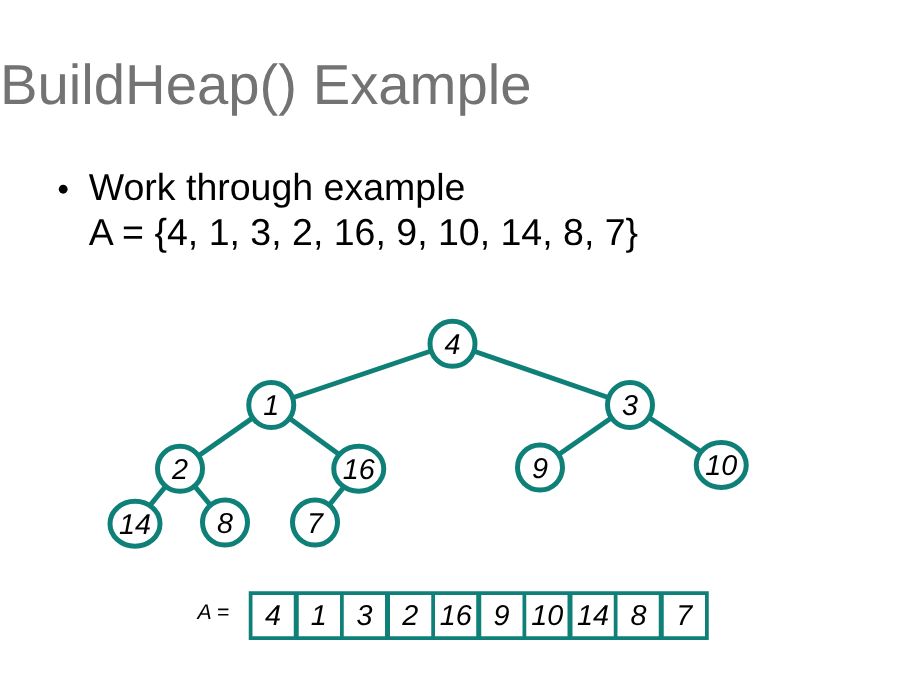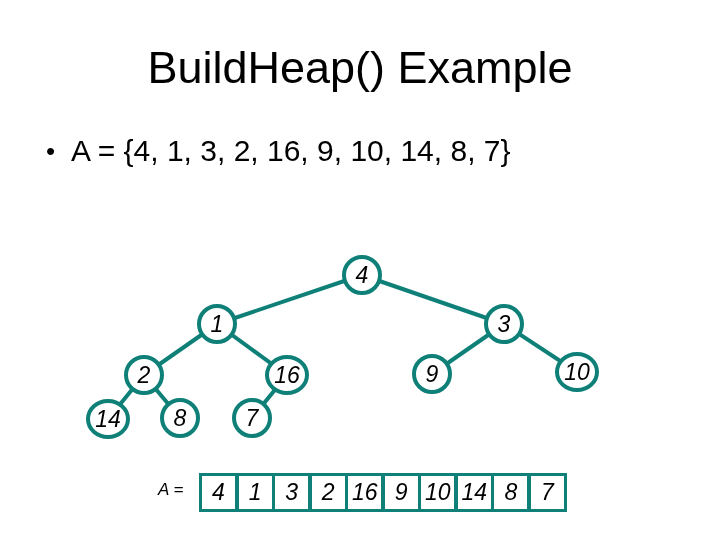--- a/index.html
+++ b/index.html
@@ -2,21 +2,21 @@
 <html><head>
 <meta charset="utf-8">
 <style>
   html,body{margin:0;padding:0;background:#fff;}
   .slide{
     position:relative;width:720px;height:540px;background:#ffffff;
     font-family:"Liberation Sans",sans-serif;color:#000;overflow:hidden;
   }
   .slide-title{
     position:absolute;top:44px;left:0;width:100%;
-    text-align:center;font-size:45px;line-height:1.05;color:#000000;
+    text-align:left;font-size:45px;line-height:1.05;color:#737373;
     white-space:nowrap;
   }
   .bullet-block{
     position:absolute;left:46px;top:133px;display:flex;align-items:flex-start;
   }
   .bullet-marker{
     font-size:26px;line-height:36px;width:25px;flex:0 0 25px;
   }
   .bullet-text{
     font-size:30px;line-height:36px;white-space:nowrap;
@@ -46,20 +46,21 @@
 </head>
 <body>
 
 <div class="slide">
 
   <div class="slide-title">BuildHeap() Example</div>
 
   <div class="bullet-block">
     <span class="bullet-marker">•</span>
     <div class="bullet-text">
+      <div>Work through example</div>
       <div>A = {4, 1, 3, 2, 16, 9, 10, 14, 8, 7}</div>
     </div>
   </div>
 
   <svg class="tree-svg" width="720" height="540" viewBox="0 0 720 540">
 
     <line class="tree-edge" x1="362" y1="275" x2="217" y2="324"></line>
     <line class="tree-edge" x1="362" y1="275" x2="504" y2="324"></line>
     <line class="tree-edge" x1="217" y1="324" x2="144" y2="375"></line>
     <line class="tree-edge" x1="217" y1="324" x2="287" y2="375"></line>

